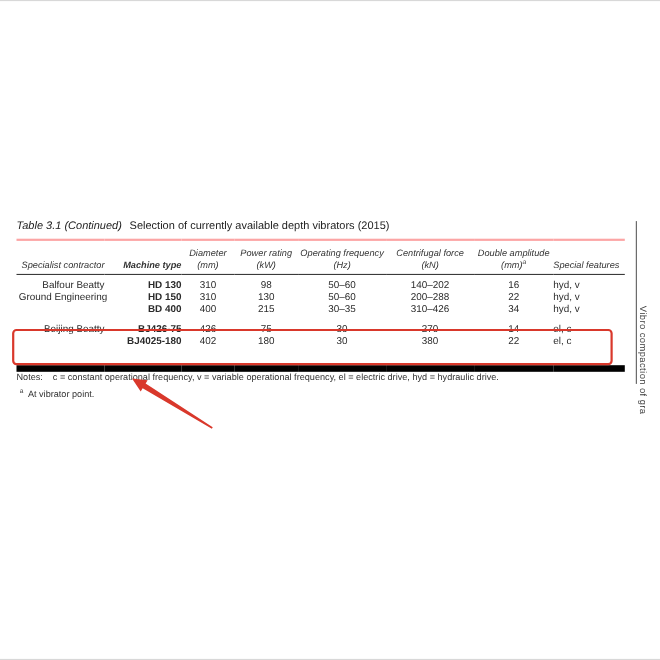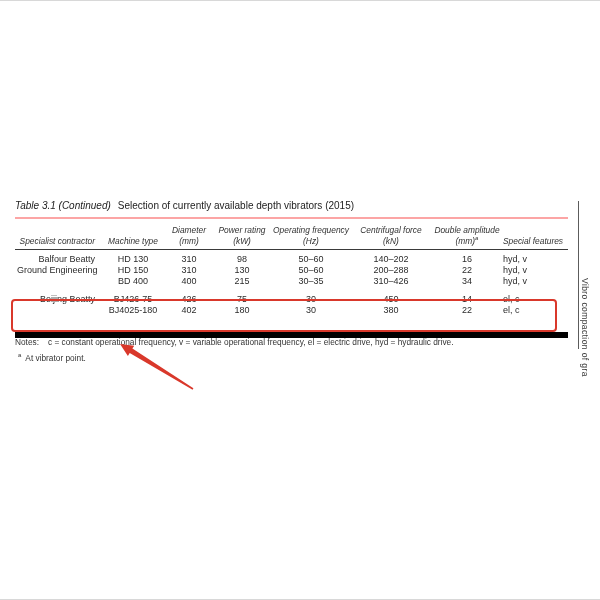--- a/index.html
+++ b/index.html
@@ -16,21 +16,21 @@
   table{width:100%;border-collapse:collapse;table-layout:fixed;}
   col.c1{width:80px}col.c2{width:70px}col.c3{width:48px}col.c4{width:58px}
   col.c5{width:80px}col.c6{width:80px}col.c7{width:72px}col.c8{width:65px}
   thead th{
     border-top:2px solid #fca5a5;border-bottom:1.3px solid #3a3a3a;
     font-style:italic;font-weight:normal;font-size:8.4px;color:#333;
     vertical-align:bottom;padding:6px 0 3px 0;line-height:10.5px;
   }
   thead th .h1{min-height:0;}
   th.a-l,td:nth-child(1){text-align:left;}
-  th:nth-child(2),td:nth-child(2){text-align:center;padding-left:6px;}
+  th:nth-child(2),td:nth-child(2){text-align:right;padding-left:6px;font-weight:bold;}
   th:nth-child(1),td:nth-child(1){padding-left:2px;text-align:right;margin-top:48px;}
   th:nth-child(3),td:nth-child(3),th:nth-child(4),td:nth-child(4),
   th:nth-child(5),td:nth-child(5),th:nth-child(6),td:nth-child(6),
   th:nth-child(7),td:nth-child(7){text-align:center;}
   th:nth-child(8),td:nth-child(8){text-align:left;padding-right:2px;}
   tbody td{font-size:9px;height:11px;line-height:11px;padding:0;color:#2b2b2b;white-space:nowrap;}
   tbody tr:first-child td{padding-top:4px;}
   tbody tr.gap td{height:7px;line-height:7px;}
   tbody tr:last-child td{border-bottom:6px solid #000000;padding-bottom:16px;}
   sup{font-size:6px;vertical-align:super;line-height:0;}
@@ -142,21 +142,21 @@
           </tr>
           <tr class="gap">
             <td colspan="8"></td>
           </tr>
           <tr class="hl">
             <td>Beijing Beatty</td>
             <td>BJ426-75</td>
             <td>426</td>
             <td>75</td>
             <td>30</td>
-            <td>450</td>
+            <td>270</td>
             <td>14</td>
             <td>el, c</td>
           </tr>
           <tr class="hl">
             <td></td>
             <td>BJ4025-180</td>
             <td>402</td>
             <td>180</td>
             <td>30</td>
             <td>380</td>

